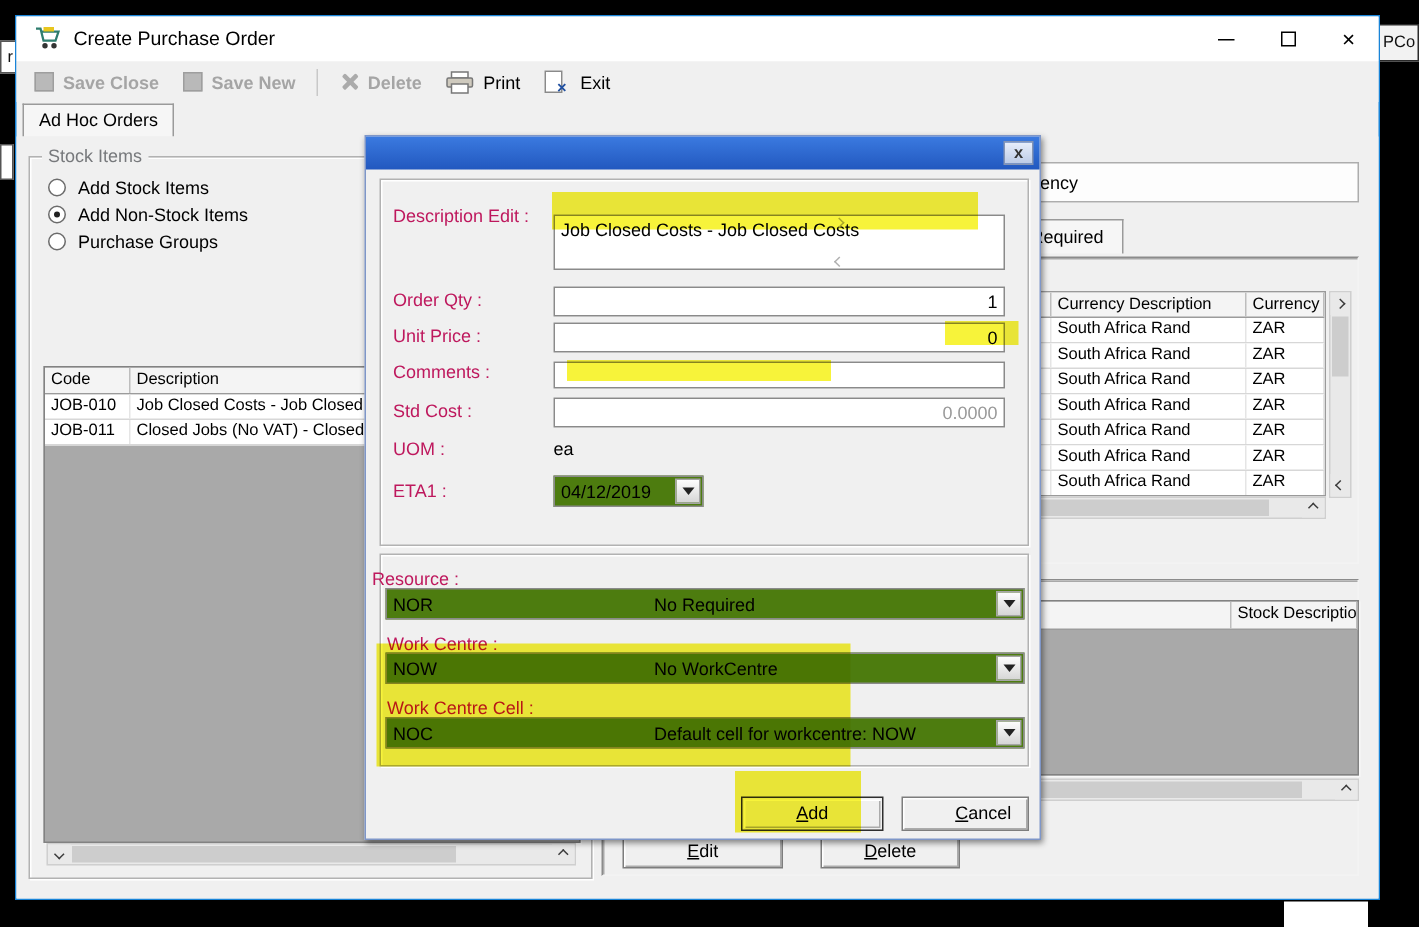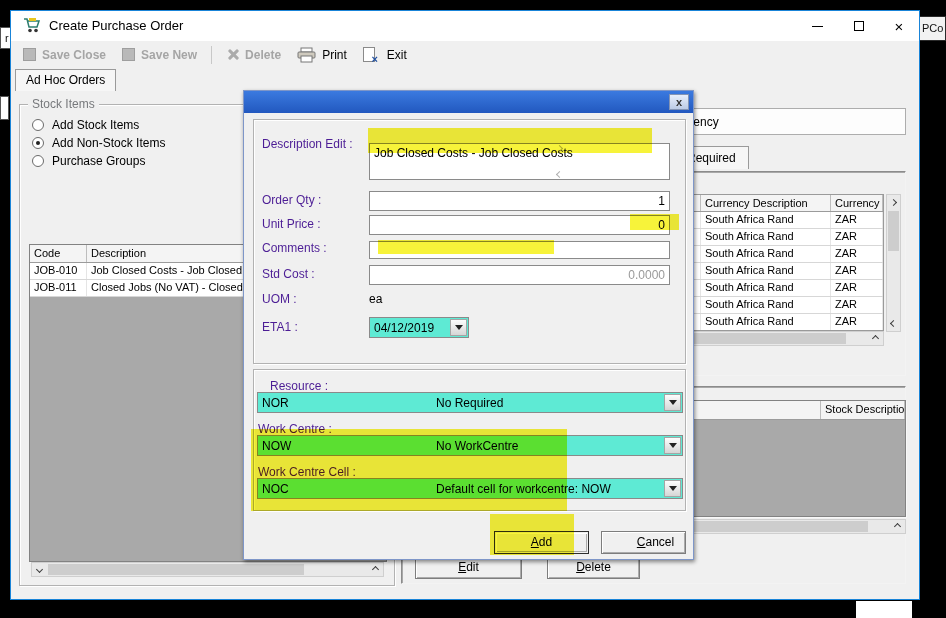--- a/index.html
+++ b/index.html
@@ -128,44 +128,44 @@
   #dialog { left:243px; top:90px; width:451px; height:470px; background:#f0f0f0;
       border:1px solid #7e96c8; box-shadow:1px 2px 4px rgba(0,0,0,.45); z-index:50; }
   #dlg-titlebar { left:0; top:0; right:0; height:22px;
       background:linear-gradient(180deg,#3b7ae0,#2258bf); }
   #dlg-close { top:3px; right:4px; width:20px; height:16px;
       background:linear-gradient(#e8eefb,#bccbe6); border:1px solid #8494b4;
       font-size:11px; font-weight:bold; color:#333; text-align:center; line-height:14px; }
   .dlg-gb { border:1px solid #b2b2b2; box-shadow:1px 1px 0 #fff, inset 1px 1px 0 #fff; }
   #dlg-gb1 { left:9px; top:28px; width:433px; height:245px; }
   #dlg-gb2 { left:9px; top:278px; width:433px; height:142px; }
-  .dlbl { font-size:12px; color:#4c1d95; }
+  .dlbl { font-size:12px; color:#be185d; }
   .dfield { background:#fff; border:1px solid #8a8a8a; font-size:12px; color:#000;
       padding:2px 4px; white-space:nowrap; overflow:hidden; }
   .dfield.num { text-align:right; }
   #fld-desc { left:125px; top:52px; width:301px; height:37px; }
   .ta-arrows { position:absolute; right:127px; top:55px; width:14px; height:31px;
       display:flex; flex-direction:column; justify-content:space-between; align-items:center; }
   .ta-arrows .chv { border-color:#b0b0b0; }
   #fld-qty { left:125px; top:100px; width:301px; height:20px; }
   #fld-price { left:125px; top:124px; width:301px; height:20px; }
   #fld-comments { left:125px; top:150px; width:301px; height:18px; }
   #fld-stdcost { left:125px; top:174px; width:301px; height:20px; color:#9a9a9a; }
   #val-uom { left:125px; top:201px; font-size:12px; color:#000; }
-  .combo { background:#5eead4; border:1px solid #8a8a8a; }
+  .combo { background:#4d7c0f; border:1px solid #8a8a8a; }
   .combo .cval { position:absolute; left:4px; top:3px; font-size:12px; color:#000; white-space:nowrap; }
   .combo .cdesc { position:absolute; left:178px; top:3px; font-size:12px; color:#000; white-space:nowrap; }
   .arrowbtn { position:absolute; right:1px; top:1px; bottom:1px; width:17px;
       background:linear-gradient(#fdfdfd,#d6d6d6); border:1px solid #a5a5a5;
       display:flex; align-items:center; justify-content:center; }
   .tri-down { width:0; height:0; border-left:4px solid transparent; border-right:4px solid transparent;
       border-top:5px solid #222; }
   #cmb-eta { left:125px; top:226px; width:100px; height:21px; }
   #cmb-eta .cval { left:4px; top:3px; }
-  #lbl-resource { left:26px; top:288px; } #cmb-resource { left:13px; top:301px; width:426px; height:21px; }
+  #lbl-resource { left:4px; top:288px; } #cmb-resource { left:13px; top:301px; width:426px; height:21px; }
   #lbl-wc { left:14px; top:331px; } #cmb-wc { left:13px; top:344px; width:426px; height:21px; }
   #lbl-wcc { left:14px; top:374px; } #cmb-wcc { left:13px; top:387px; width:426px; height:21px; }
 
   .hl { background:#f7f33a; mix-blend-mode:multiply; pointer-events:none; }
   #hl-desc { left:124px; top:37px; width:284px; height:25px; }
   #hl-price { left:386px; top:123px; width:49px; height:16px; }
   #hl-comments { left:134px; top:149px; width:176px; height:14px; }
   #hl-wc { left:7px; top:338px; width:316px; height:82px; }
   #hl-add { left:246px; top:423px; width:84px; height:41px; }
 

